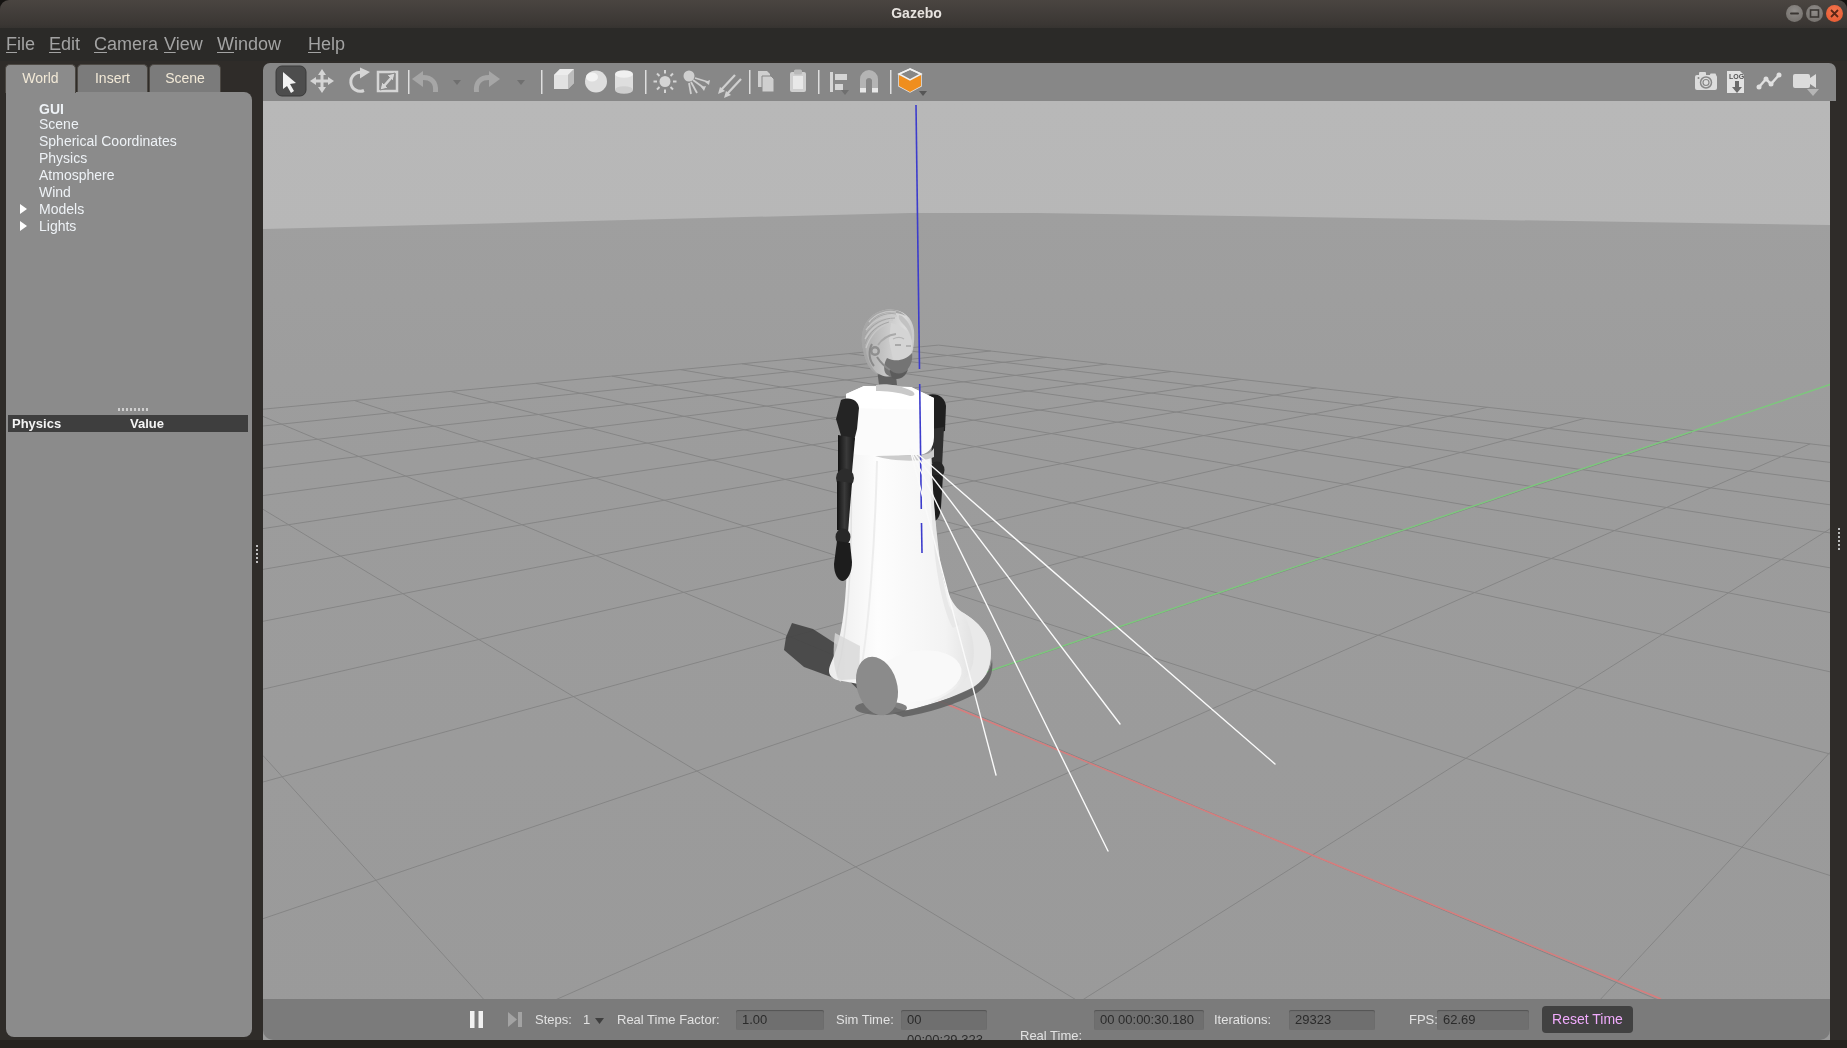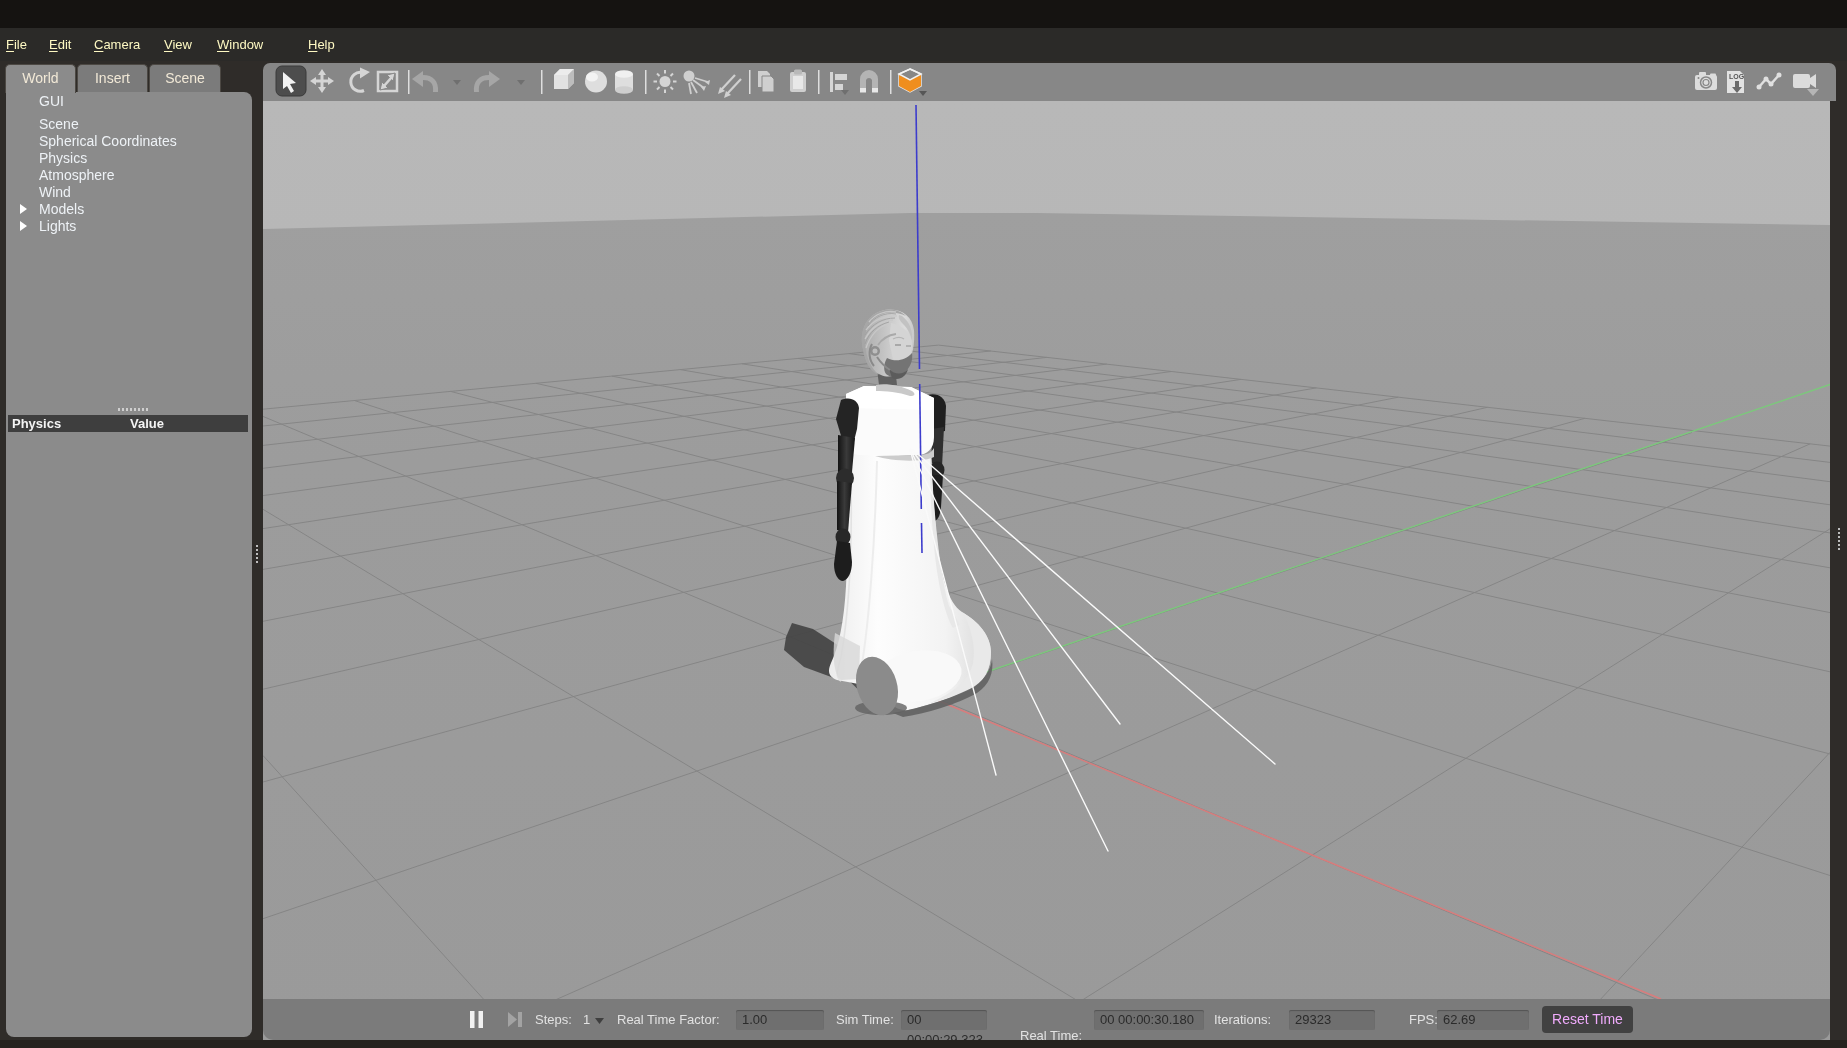--- a/index.html
+++ b/index.html
@@ -2,21 +2,21 @@
 <html><head>
 <meta charset="utf-8">
 <style>
 * { margin:0; padding:0; box-sizing:border-box; }
 html,body { width:1847px; height:1048px; overflow:hidden; background:#151311; font-family:"Liberation Sans", sans-serif; }
 #win { position:absolute; left:0; top:0; width:1847px; height:1048px; }
 #titlebar { position:absolute; left:0; top:0; width:1847px; height:28px; border-radius:9px 9px 0 0; background:linear-gradient(#4a4541,#3b3734 85%,#363330); }
 #title { position:absolute; left:-7px; top:0; width:1847px; text-align:center; font-size:14px; font-weight:bold; color:#e7e3df; line-height:27px; }
 .wbtn { position:absolute; top:5px; width:17px; height:17px; border-radius:50%; }
 #menubar { position:absolute; left:0; top:28px; width:1847px; height:33px; background:#2b2a28; }
-.mitem { position:absolute; top:0; height:33px; line-height:33px; font-size:13px; color:#fef9c3; }
+.mitem { position:absolute; top:0; height:33px; line-height:33px; font-size:18px; color:#a3a3a3; }
 .mitem span { text-decoration:underline; text-underline-offset:2px; }
 #mainbg { position:absolute; left:0; top:61px; width:1847px; height:987px; background:#2f2c29; }
 
 .tab { position:absolute; top:64px; height:36px; border:1px solid #4c4843; border-bottom:none; border-radius:5px 5px 0 0; font-size:14px; color:#f2e9d7; text-align:center; line-height:27px; }
 #tab-world { left:5px; width:71px; background:#8b8b8b; height:29px; z-index:3;}
 #tab-insert { left:77px; width:71px; background:#7b7b7b; }
 #tab-layers { left:149px; width:72px; background:#7b7b7b; }
 #panel { position:absolute; left:6px; top:92px; width:246px; height:945px; background:#8b8b8b; border-radius:0 8px 8px 8px; z-index:2; }
 .trow { position:absolute; left:33px; height:17px; font-size:14px; color:#eef2f6; line-height:17px; white-space:nowrap; }
 .arr { position:absolute; left:14px; width:0; height:0; border-left:7px solid #fff; border-top:5px solid transparent; border-bottom:5px solid transparent; }
@@ -30,34 +30,46 @@
 #statusbar { position:absolute; left:263px; top:999px; width:1567px; height:41px; background:#7b7b7b; border-radius:0 0 10px 10px; }
 .slab { position:absolute; top:0; height:41px; line-height:41px; font-size:13px; color:#e2e2e2; white-space:nowrap; }
 .sfield { position:absolute; top:11px; height:20px; background:#6f6f6f; border-radius:2px; font-size:13px; color:#2b2b2b; line-height:20px; padding-left:6px; box-shadow:inset 0 1px 1px rgba(0,0,0,0.25); }
 #resetbtn { position:absolute; left:1279px; top:7px; width:91px; height:27px; background:#414141; border-radius:4px; color:#f0abfc; font-size:14px; text-align:center; line-height:27px; }
 #botstrip { position:absolute; left:0px; top:1040px; width:1847px; height:8px; background:#26231f; }
 .spdots { position:absolute; width:3px; }
 </style>
 </head>
 <body>
 <div id="win">
+  <div id="titlebar">
+    <div id="title">Gazebo</div>
+    <div class="wbtn" style="left:1786px; background:radial-gradient(circle at 50% 35%,#908d8a,#6f6b67);"><svg width="17" height="17">
+          <rect x="4" y="7.5" width="9" height="2" rx="1" fill="#3a3633"></rect>
+        </svg></div>
+    <div class="wbtn" style="left:1806px; background:radial-gradient(circle at 50% 35%,#908d8a,#6f6b67);"><svg width="17" height="17">
+          <rect x="4.5" y="5" width="8" height="7" fill="none" stroke="#3a3633" stroke-width="1.6"></rect>
+        </svg></div>
+    <div class="wbtn" style="left:1826px; background:radial-gradient(circle at 50% 35%,#f4764f,#e4572e);"><svg width="17" height="17">
+          <path d="M5 5 L12 12 M12 5 L5 12" stroke="#5c2716" stroke-width="1.8"></path>
+        </svg></div>
+  </div>
   <div id="menubar">
     <div class="mitem" style="left:6px;"><span>F</span>ile</div>
     <div class="mitem" style="left:49px;"><span>E</span>dit</div>
     <div class="mitem" style="left:94px;"><span>C</span>amera</div>
     <div class="mitem" style="left:164px;"><span>V</span>iew</div>
     <div class="mitem" style="left:217px;"><span>W</span>indow</div>
     <div class="mitem" style="left:308px;"><span>H</span>elp</div>
   </div>
   <div id="mainbg"></div>
   <div class="tab" id="tab-insert">Insert</div>
   <div class="tab" id="tab-layers">Scene</div>
   <div class="tab" id="tab-world">World</div>
   <div id="panel">
-    <div class="trow" style="top:1px;">GUI</div>
+    <div class="trow" style="top:9px;font-weight:bold;">GUI</div>
     <div class="trow" style="top:24px;">Scene</div>
     <div class="trow" style="top:41px;">Spherical Coordinates</div>
     <div class="trow" style="top:58px;">Physics</div>
     <div class="trow" style="top:75px;">Atmosphere</div>
     <div class="trow" style="top:92px;">Wind</div>
     <div class="trow" style="top:109px;">Models</div>
       <div class="arr" style="top:112px;"></div>
     <div class="trow" style="top:126px;">Lights</div>
       <div class="arr" style="top:129px;"></div>
     <div id="dots1"></div>

